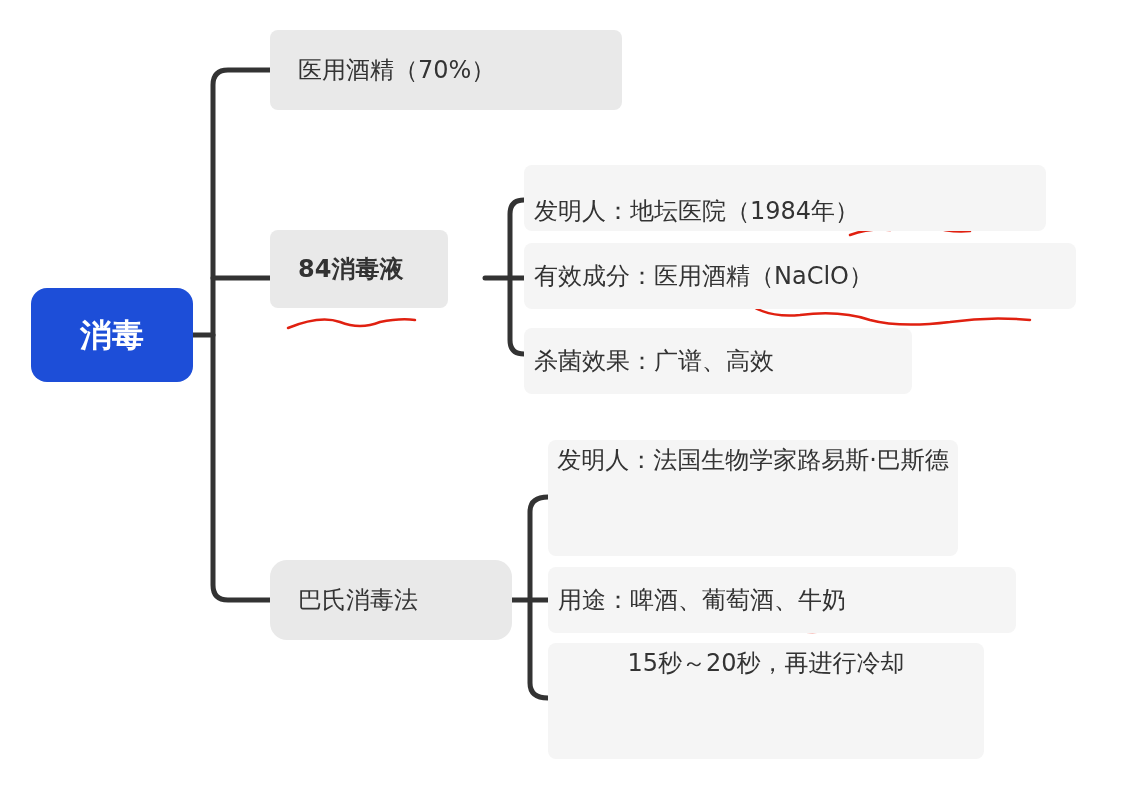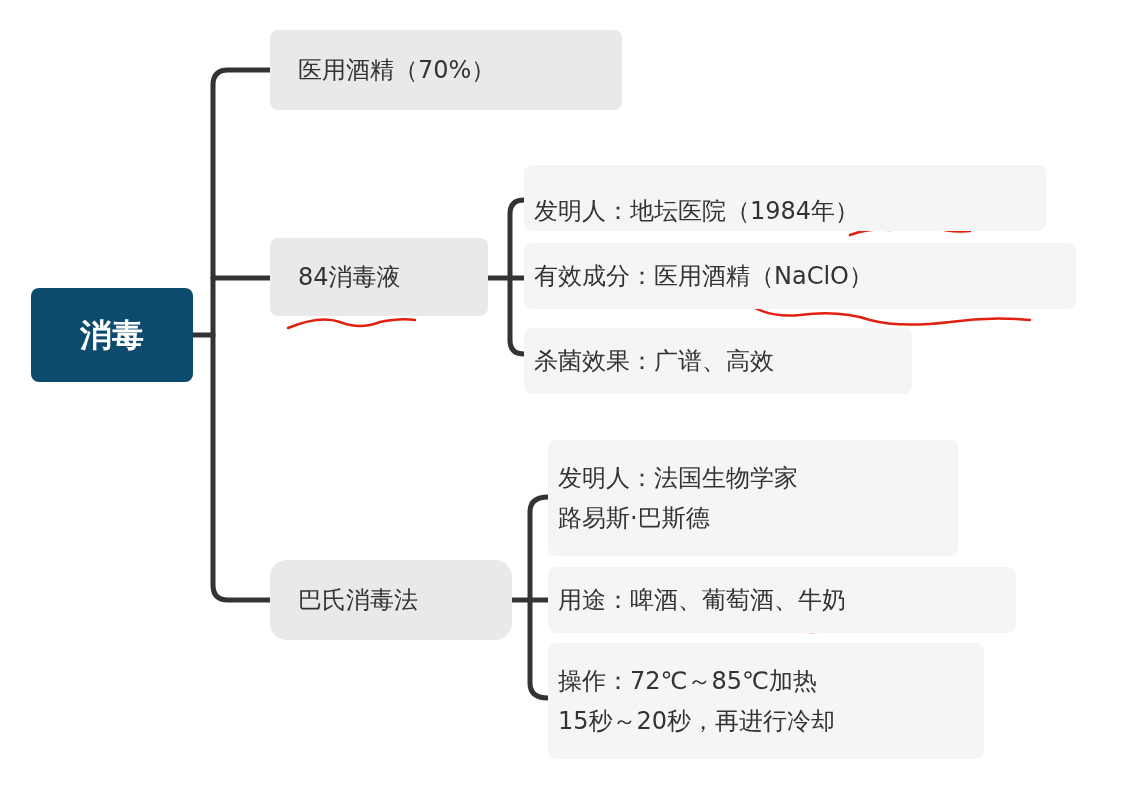--- a/index.html
+++ b/index.html
@@ -1,21 +1,21 @@
 <!DOCTYPE html>
 <html><head>
 <meta charset="utf-8">
 <style>
   html,body{margin:0;padding:0;background:#fff;}
   body{width:1122px;height:796px;position:relative;overflow:hidden;font-family:"DejaVu Sans","Liberation Sans",sans-serif;color:#333;}
   .node{position:absolute;box-sizing:border-box;border-radius:8px;display:flex;align-items:center;font-size:24px;line-height:40px;white-space:nowrap;}
   .lvl1{background:#e9e9e9;padding:0 28px;}
   .lvl2{background:#f5f5f5;padding:0 10px;}
-  .root{background:#0c4a6e;color:#fff;font-weight:bold;justify-content:center;font-size:32px;border-radius:8px;}
-  .multi{flex-direction:column;align-items:flex-start;justify-content:center;}
+  .root{background:#1d4ed8;color:#fff;font-weight:bold;justify-content:center;font-size:32px;border-radius:16px;}
+  .multi{flex-direction:row;align-items:flex-start;justify-content:center;}
   svg.lines{position:absolute;left:0;top:0;}
 </style>
 </head>
 <body>
 
 <svg class="lines" width="1122" height="796">
   <g stroke="#333" stroke-width="5" fill="none" stroke-linecap="round">
 
     <path d="M193 335 H213"></path>
 
@@ -42,21 +42,21 @@
 </svg>
 
 <div class="node root" style="left:31px;top:288px;width:162px;height:94px;">
   <span>消毒</span>
 </div>
 
 <div class="node lvl1" style="left:270px;top:30px;width:352px;height:80px;">
   <span>医用酒精（70%）</span>
 </div>
 
-<div class="node lvl1" style="left:270px;top:238px;width:218px;height:78px;">
+<div class="node lvl1" style="left:270px;top:230px;width:178px;height:78px;font-weight:bold;">
   <span>84消毒液</span>
 </div>
 
 <div class="node lvl1" style="left:270px;top:560px;width:242px;height:80px;border-radius:17px;">
   <span>巴氏消毒法</span>
 </div>
 
 <div class="node lvl2" style="left:524px;top:165px;width:522px;height:66px;align-items:flex-end;">
   <span>发明人：地坛医院（1984年）</span>
 </div>
@@ -68,15 +68,14 @@
 </div>
 
 <div class="node lvl2 multi" style="left:548px;top:440px;width:410px;height:116px;">
   <span>发明人：法国生物学家</span>
   <span>路易斯·巴斯德</span>
 </div>
 <div class="node lvl2" style="left:548px;top:567px;width:468px;height:66px;font-family:Liberation Serif, serif;">
   <span>用途：啤酒、葡萄酒、牛奶</span>
 </div>
 <div class="node lvl2 multi" style="left:548px;top:643px;width:436px;height:116px;">
-  <span>操作：72℃～85℃加热</span>
   <span>15秒～20秒，再进行冷却</span>
 </div>
 
 </body></html>

